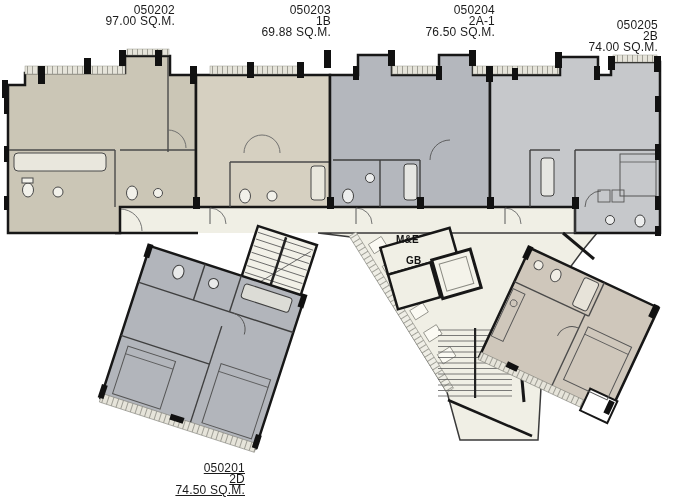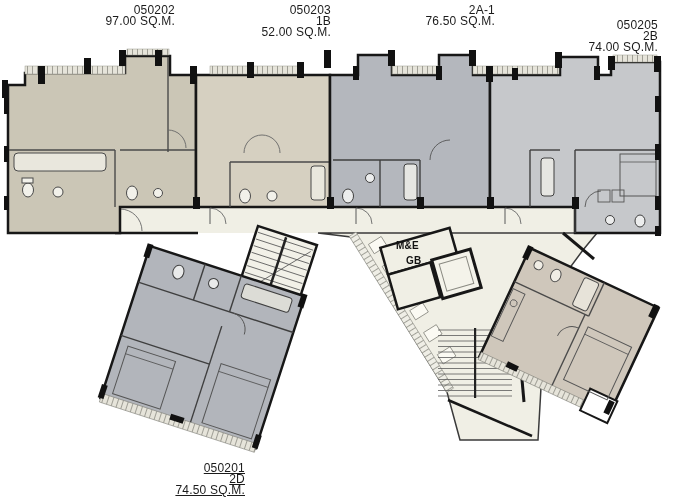--- a/index.html
+++ b/index.html
@@ -263,32 +263,33 @@
   </g>
 </svg>
 
   <div class="unit-label" style="left:45px;top:5px;">
     <div>050202</div>
     <div>97.00 SQ.M.</div>
   </div>
   <div class="unit-label" style="left:201px;top:5px;">
     <div>050203</div>
     <div>1B</div>
-    <div>52.00 SQ.M.</div>
+    <div>69.88 SQ.M.</div>
   </div>
   <div class="unit-label" style="left:365px;top:5px;">
+    <div>050204</div>
     <div>2A-1</div>
     <div>76.50 SQ.M.</div>
   </div>
   <div class="unit-label" style="left:528px;top:20px;">
     <div>050205</div>
     <div>2B</div>
     <div>74.00 SQ.M.</div>
   </div>
   <div class="unit-label" style="left:115px;top:463px;text-decoration:underline;">
     <div>050201</div>
     <div>2D</div>
     <div>74.50 SQ.M.</div>
   </div>
 
-  <div class="room-label" style="left:396px;top:234px;margin-top:6px;">M&amp;E</div>
+  <div class="room-label" style="left:396px;top:234px;">M&amp;E</div>
   <div class="room-label" style="left:406px;top:255px;">GB</div>
 </div>
 
 </body></html>

